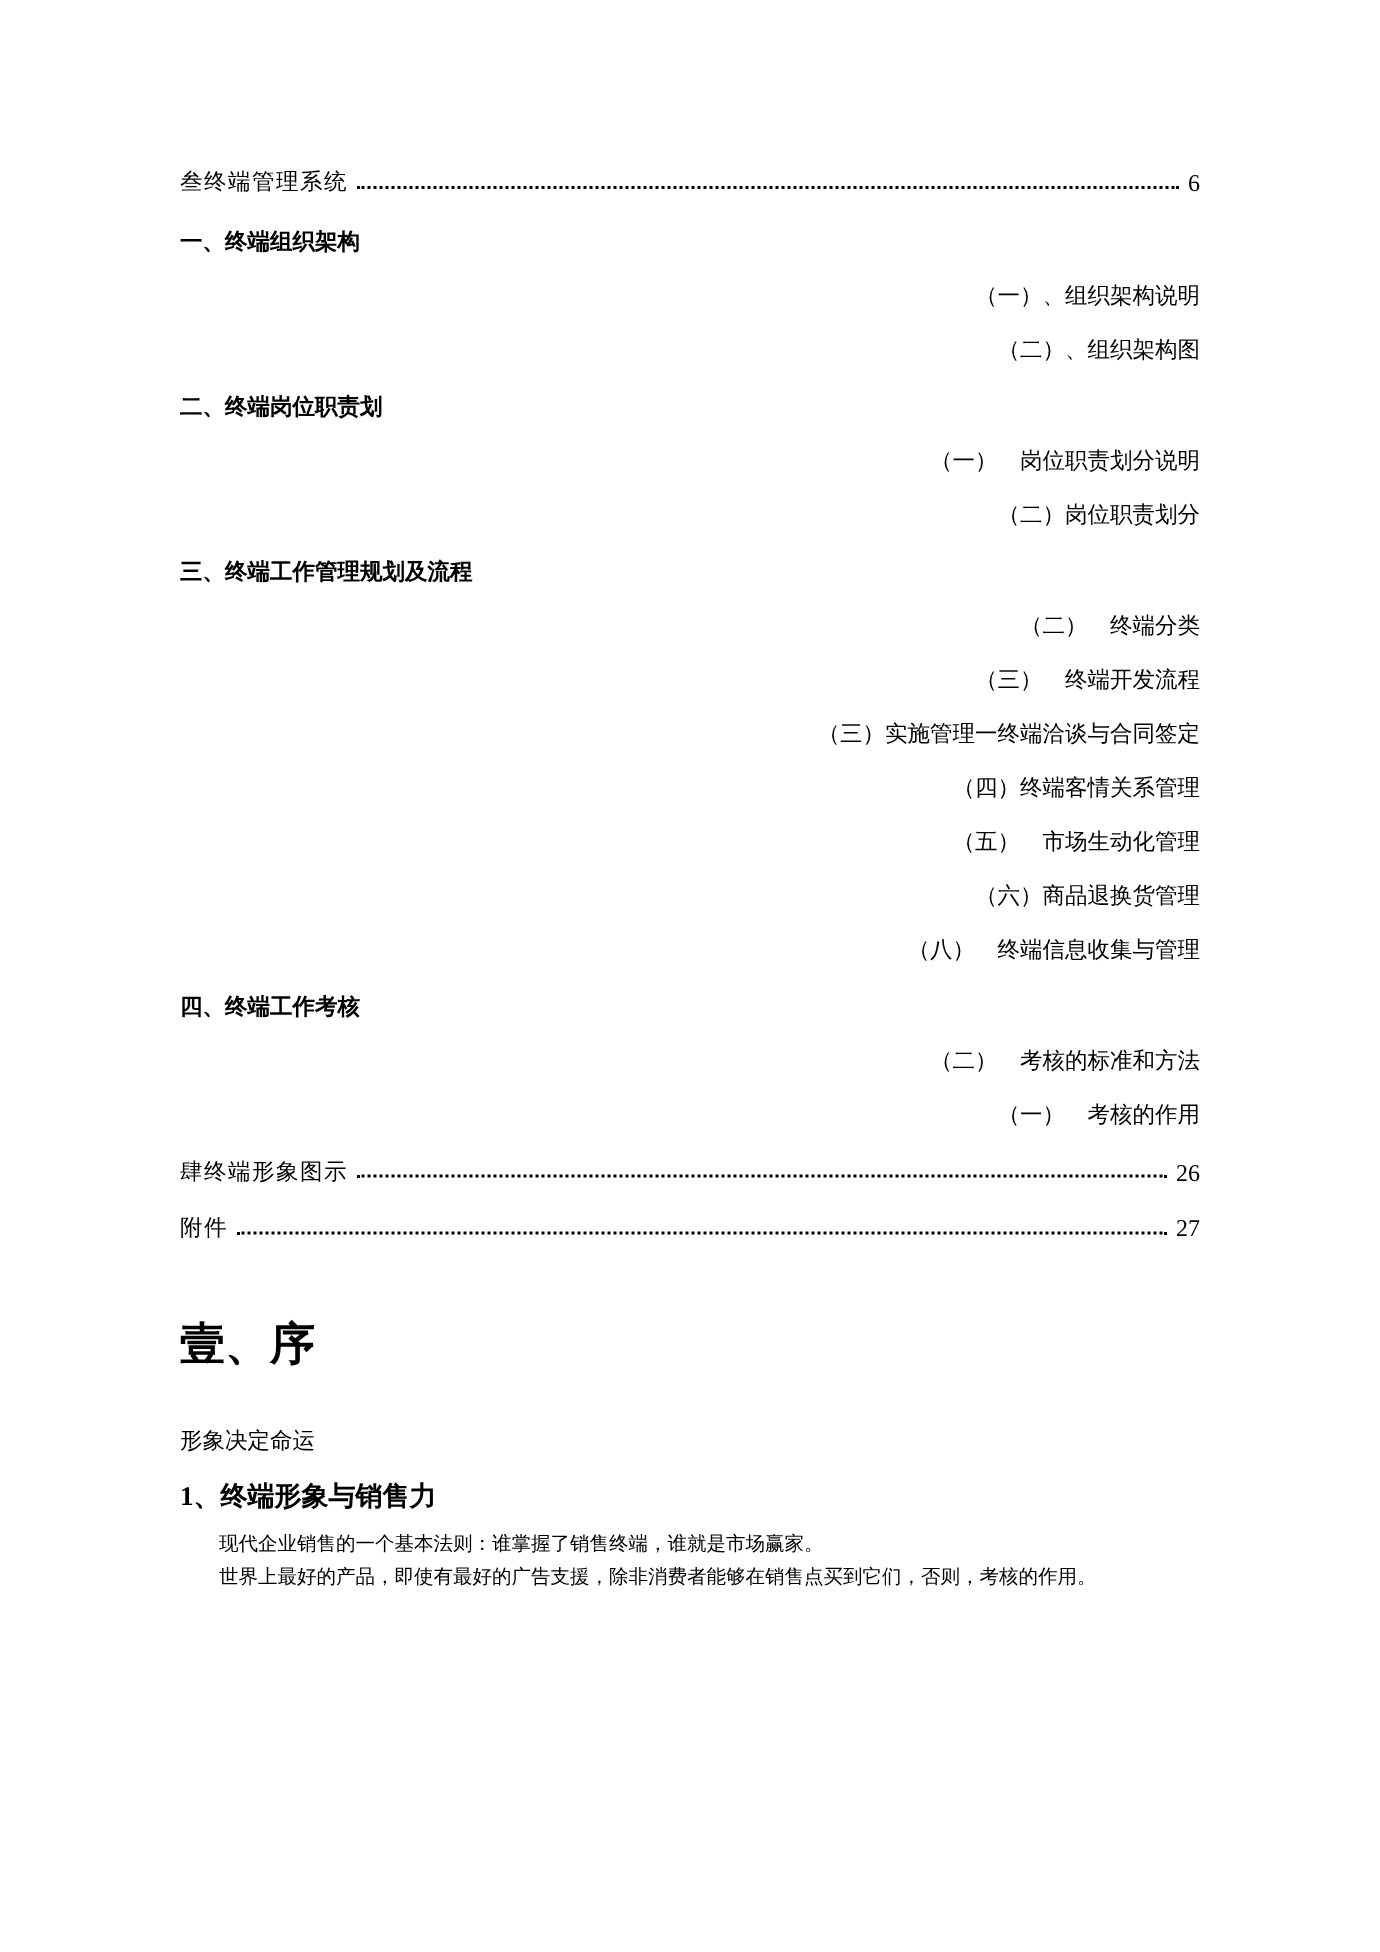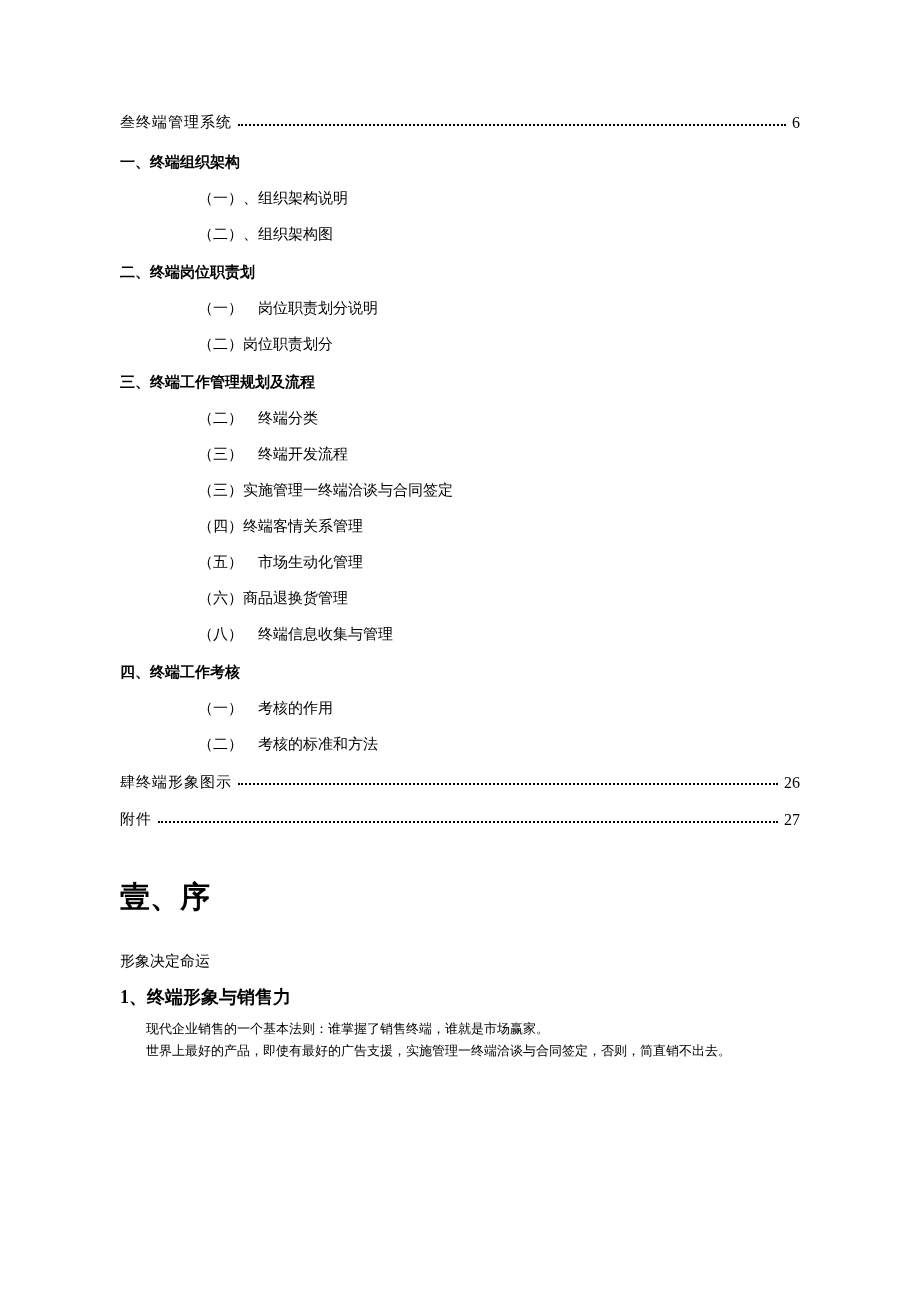--- a/index.html
+++ b/index.html
@@ -40,20 +40,21 @@
     font-size: 16px;
   }
   .sec1 {
     margin-top: 14px;
     margin-bottom: 6px;
     font-weight: bold;
   }
   .sec2 {
     margin-left: 78px;
     margin-top: 12px;
+    text-align: right;
   }
   .chapter-heading {
     font-size: 30px;
     font-weight: bold;
     margin-top: 40px;
     margin-bottom: 20px;
   }
   .subtitle {
     font-size: 15px;
     margin-bottom: 10px;
@@ -93,34 +94,34 @@
   <div class="sec1">三、终端工作管理规划及流程</div>
   <div class="sec2">（二）　终端分类</div>
   <div class="sec2">（三）　终端开发流程</div>
   <div class="sec2">（三）实施管理一终端洽谈与合同签定</div>
   <div class="sec2">（四）终端客情关系管理</div>
   <div class="sec2">（五）　市场生动化管理</div>
   <div class="sec2">（六）商品退换货管理</div>
   <div class="sec2">（八）　终端信息收集与管理</div>
 
   <div class="sec1">四、终端工作考核</div>
+  <div class="sec2">（二）　考核的标准和方法</div>
   <div class="sec2">（一）　考核的作用</div>
-  <div class="sec2">（二）　考核的标准和方法</div>
 
   <div class="toc-row" style="margin-top:14px">
     <span class="title-text">肆终端形象图示</span>
     <span class="leader"></span>
     <span class="pnum">26</span>
   </div>
 
   <div class="toc-row">
     <span class="title-text">附件</span>
     <span class="leader"></span>
     <span class="pnum">27</span>
   </div>
 
   <div class="chapter-heading">壹、序</div>
   <div class="subtitle">形象决定命运</div>
   <div class="section-num">1、终端形象与销售力</div>
   <div class="body-text">现代企业销售的一个基本法则：谁掌握了销售终端，谁就是市场赢家。</div>
-  <div class="body-text">世界上最好的产品，即使有最好的广告支援，实施管理一终端洽谈与合同签定，否则，简直销不出去。</div>
+  <div class="body-text">世界上最好的产品，即使有最好的广告支援，除非消费者能够在销售点买到它们，否则，考核的作用。</div>
 
 </div>
 
 </body></html>

